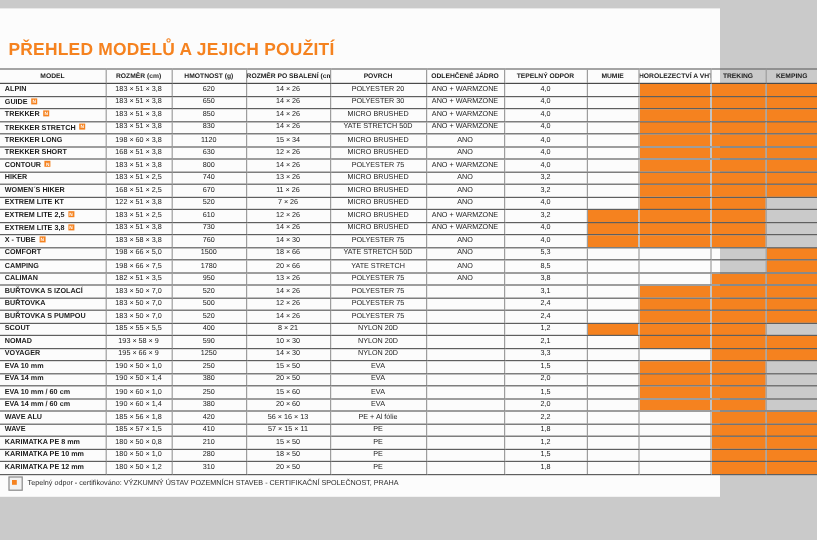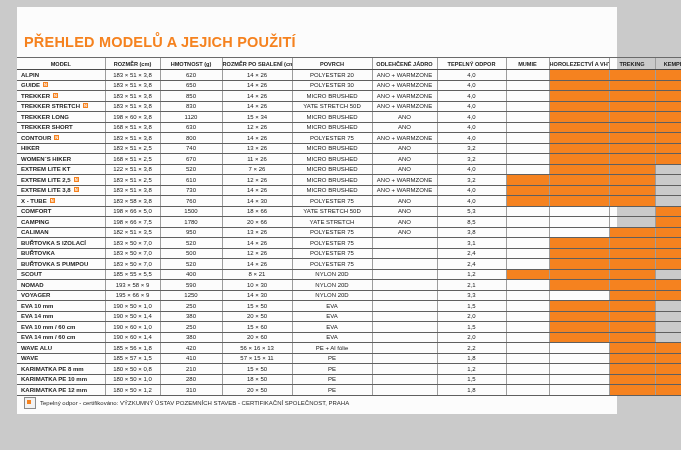--- a/index.html
+++ b/index.html
@@ -1,18 +1,18 @@
 <!DOCTYPE html>
 <html><head>
 <meta charset="utf-8">
 <style>
   html,body{margin:0;padding:0;}
   body{font-family:"Liberation Sans", sans-serif; background:#b9b9b9;}
   .stage{position:relative;width:681px;height:450px;background:#cacaca;overflow:hidden;}
-  .sheet{position:absolute;left:0;top:7px;width:600px;height:407px;background:#fcfcfc;margin-left:17px;}
+  .sheet{position:absolute;left:0;top:7px;width:600px;height:407px;background:#fcfcfc;}
   .title{position:absolute;left:7px;top:27px;font-size:14.5px;font-weight:bold;color:#F5821F;letter-spacing:0.2px;}
   .tblwrap{position:absolute;left:0;top:50px;width:681px;}
   table{border-collapse:collapse;table-layout:fixed;width:681px;}
   th,td{padding:0;margin:0;overflow:hidden;white-space:nowrap;}
   th{font-size:5.6px;font-weight:bold;color:#1c1c1c;height:11px;text-align:center;
      border-top:1px solid #6a6a6a;border-bottom:1px solid #4a4a4a;}
   td{font-size:6px;color:#1c1c1c;height:9.5px;text-align:center;border-bottom:1px solid #5f5f5f;}
   th + th, td + td{border-left:1px solid #9d9d9d;}
   td.model{text-align:left;padding-left:4px;font-weight:bold;font-size:6px;}
   td.on{background:#F5821F;}

